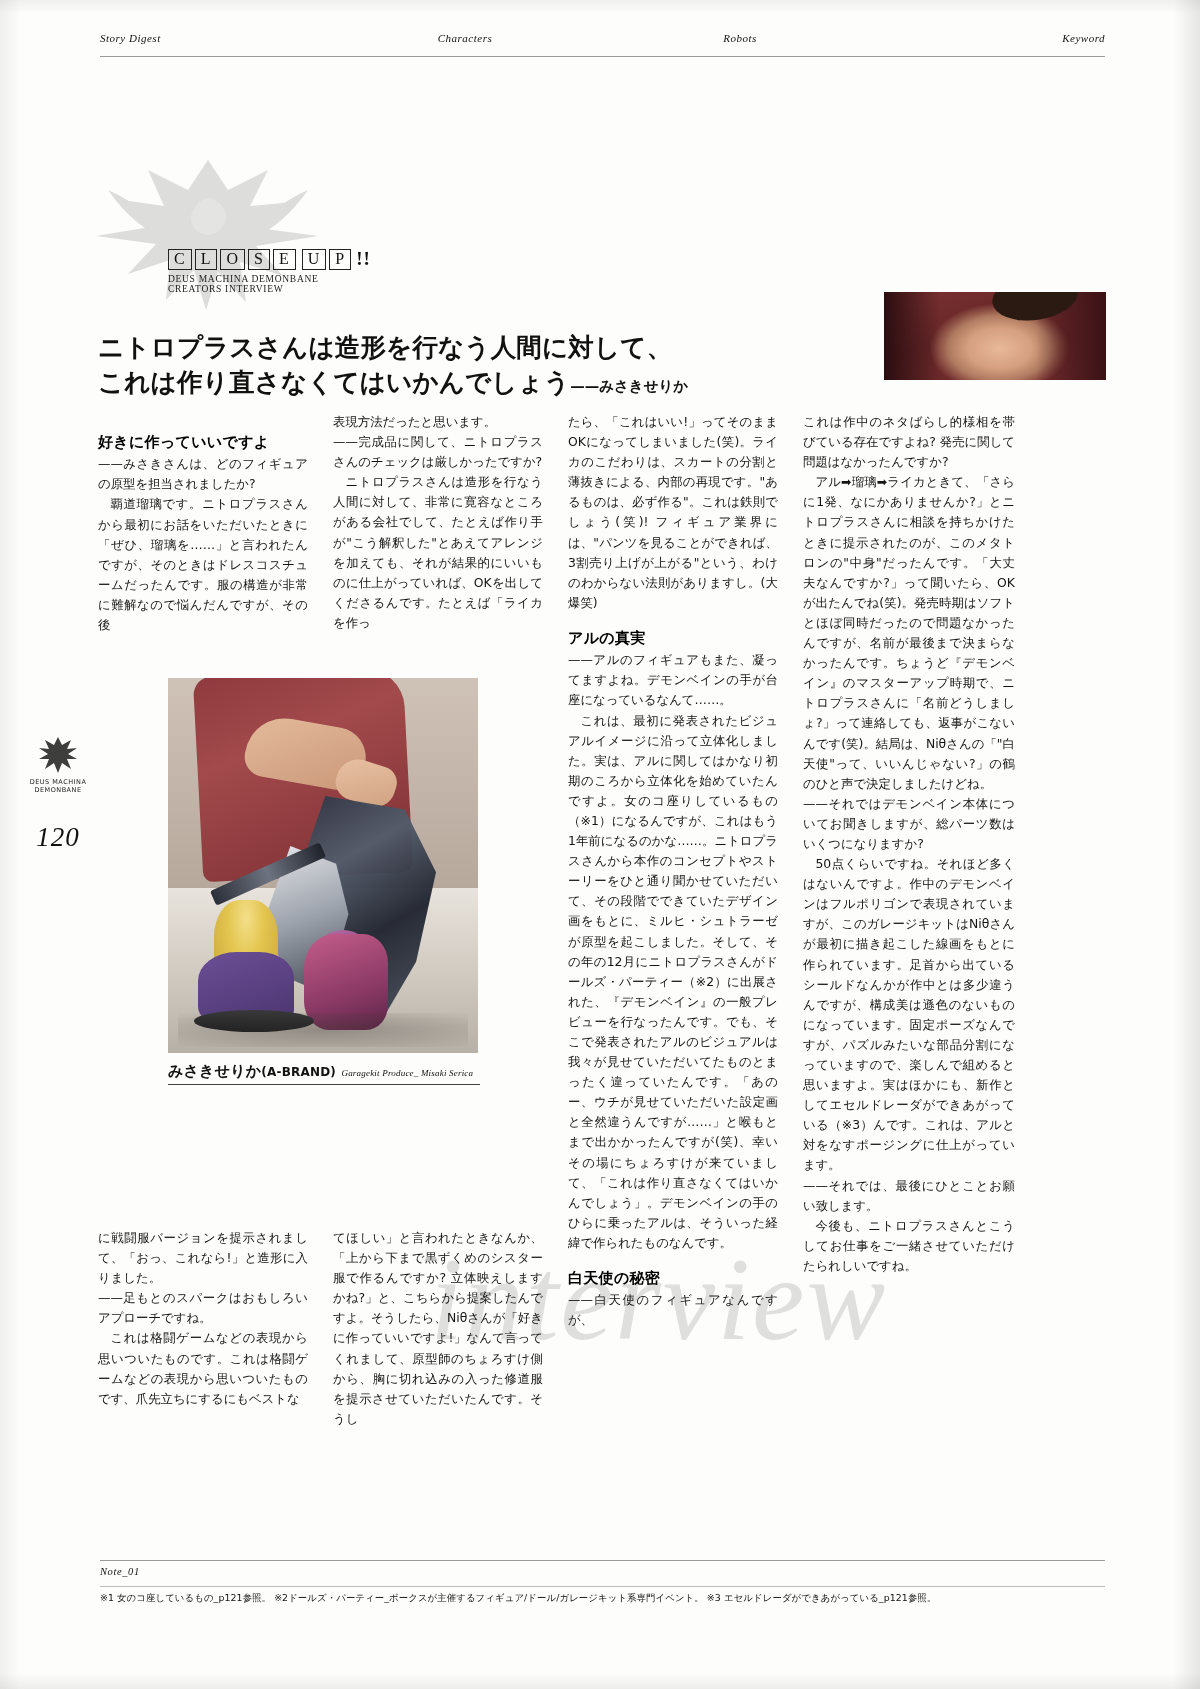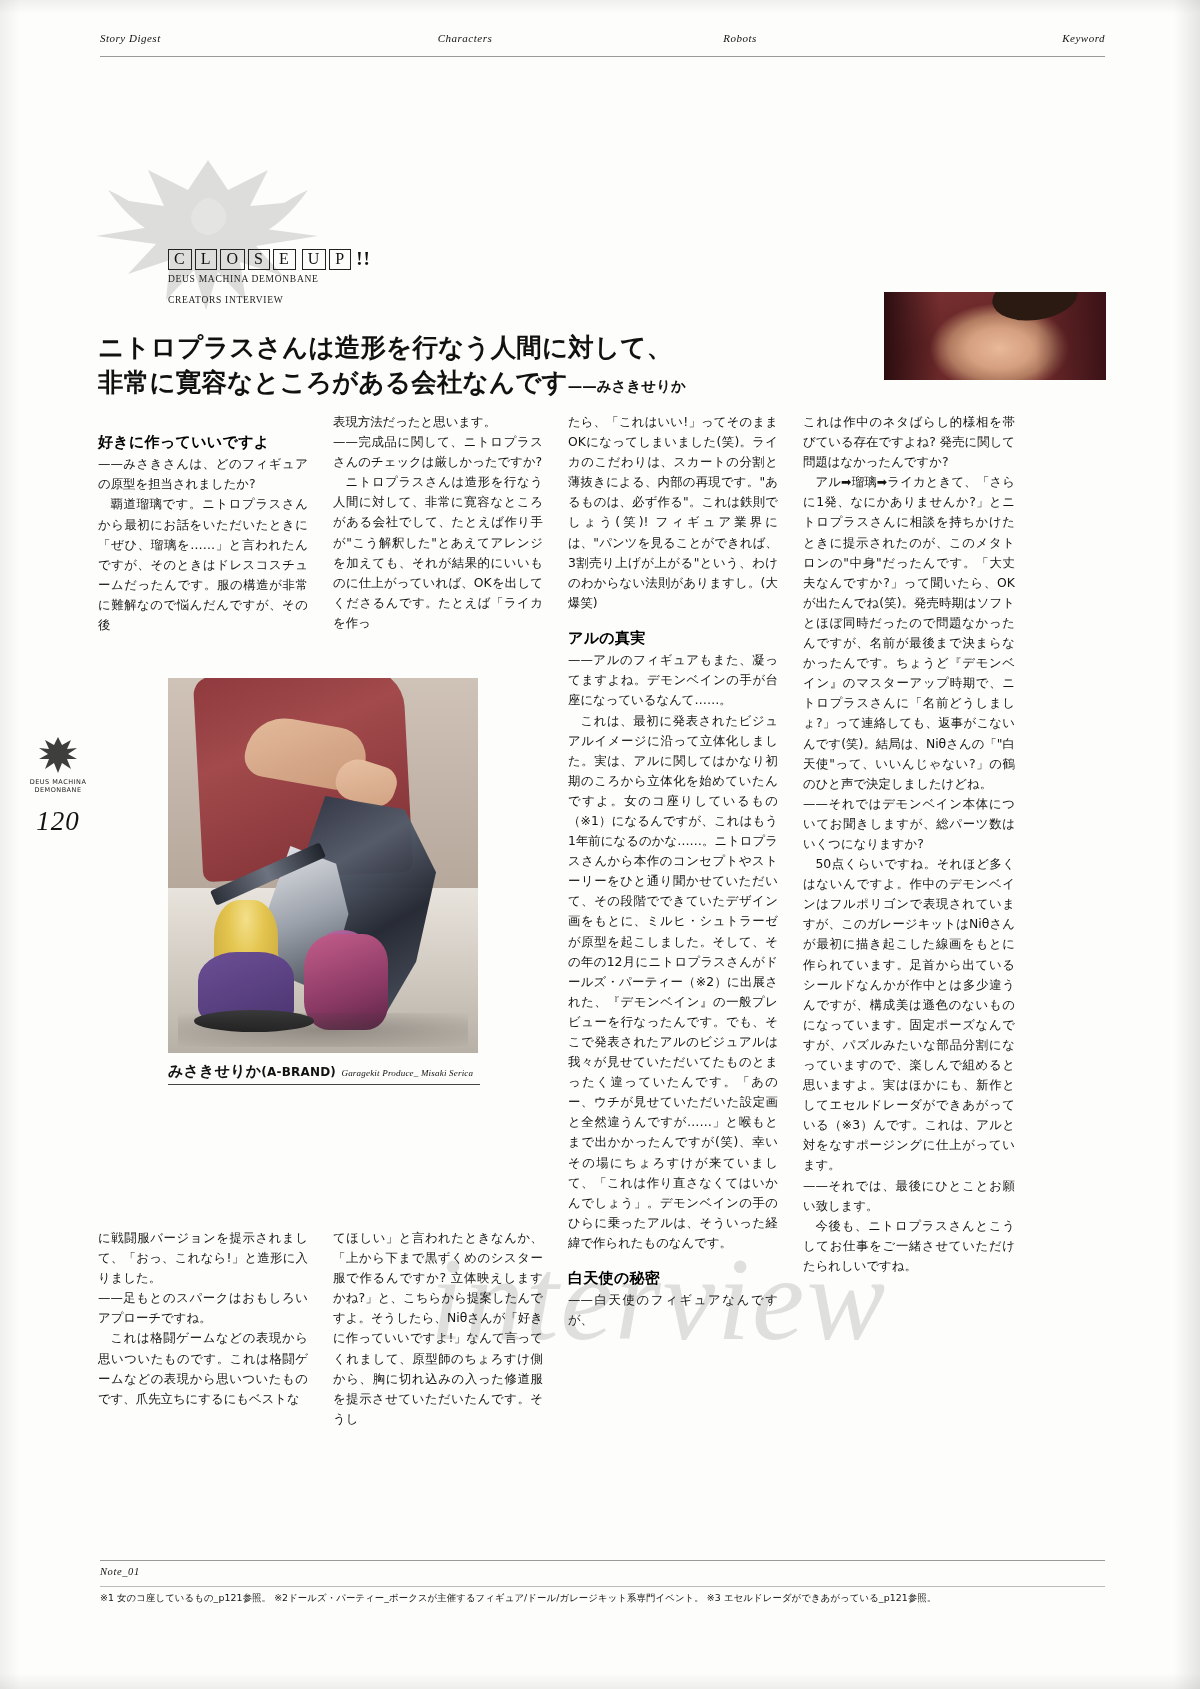--- a/index.html
+++ b/index.html
@@ -111,21 +111,21 @@
     font-size: 9.5px;
     letter-spacing: 0.7px;
     color: #222;
     margin-top: 4px;
   }
   .closeup .cu-sub2 {
     font-family: "Liberation Serif", serif;
     font-size: 9.5px;
     letter-spacing: 0.7px;
     color: #222;
-    margin-top: 11px;
+    margin-top: 0;
   }
 
   
   .headline {
     position: absolute;
     left: 98px; top: 330px;
     width: 700px;
     font-family: "DejaVu Sans", sans-serif;
     font-weight: bold;
     font-size: 25.5px;
@@ -189,21 +189,21 @@
     font-family: "DejaVu Sans", sans-serif;
     font-size: 6.5px;
     letter-spacing: 0.5px;
     color: #222;
   }
   .sidemark .sm-page {
     font-family: "Liberation Serif", serif;
     font-style: italic;
     font-size: 27px;
     color: #111;
-    margin-top: 12px;
+    margin-top: 28px;
     letter-spacing: 1px;
   }
 
   
   .watermark {
     position: absolute;
     left: 430px; top: 1232px;
     font-family: "Liberation Serif", serif;
     font-style: italic;
     font-size: 118px;
@@ -434,21 +434,21 @@
       <span class="cu-box">P</span>
       <span class="cu-bang">!!</span>
     </div>
     <div class="cu-sub1">DEUS MACHINA DEMONBANE</div>
     <div class="cu-sub2">CREATORS INTERVIEW</div>
   </div>
 
   <div class="headline">
     <div>ニトロプラスさんは造形を行なう人間に対して、</div>
     <div>
-      <span>非常に寛容なところがある会社なんです</span><span class="attrib">——みさきせりか</span>
+      <span>これは作り直さなくてはいかんでしょう</span><span class="attrib">——みさきせりか</span>
     </div>
   </div>
 
   <div class="photo-portrait">
     <div class="pp-bg"></div>
     <div class="pp-dark"></div>
     <div class="pp-dark2"></div>
     <div class="pp-hair"></div>
   </div>
 

